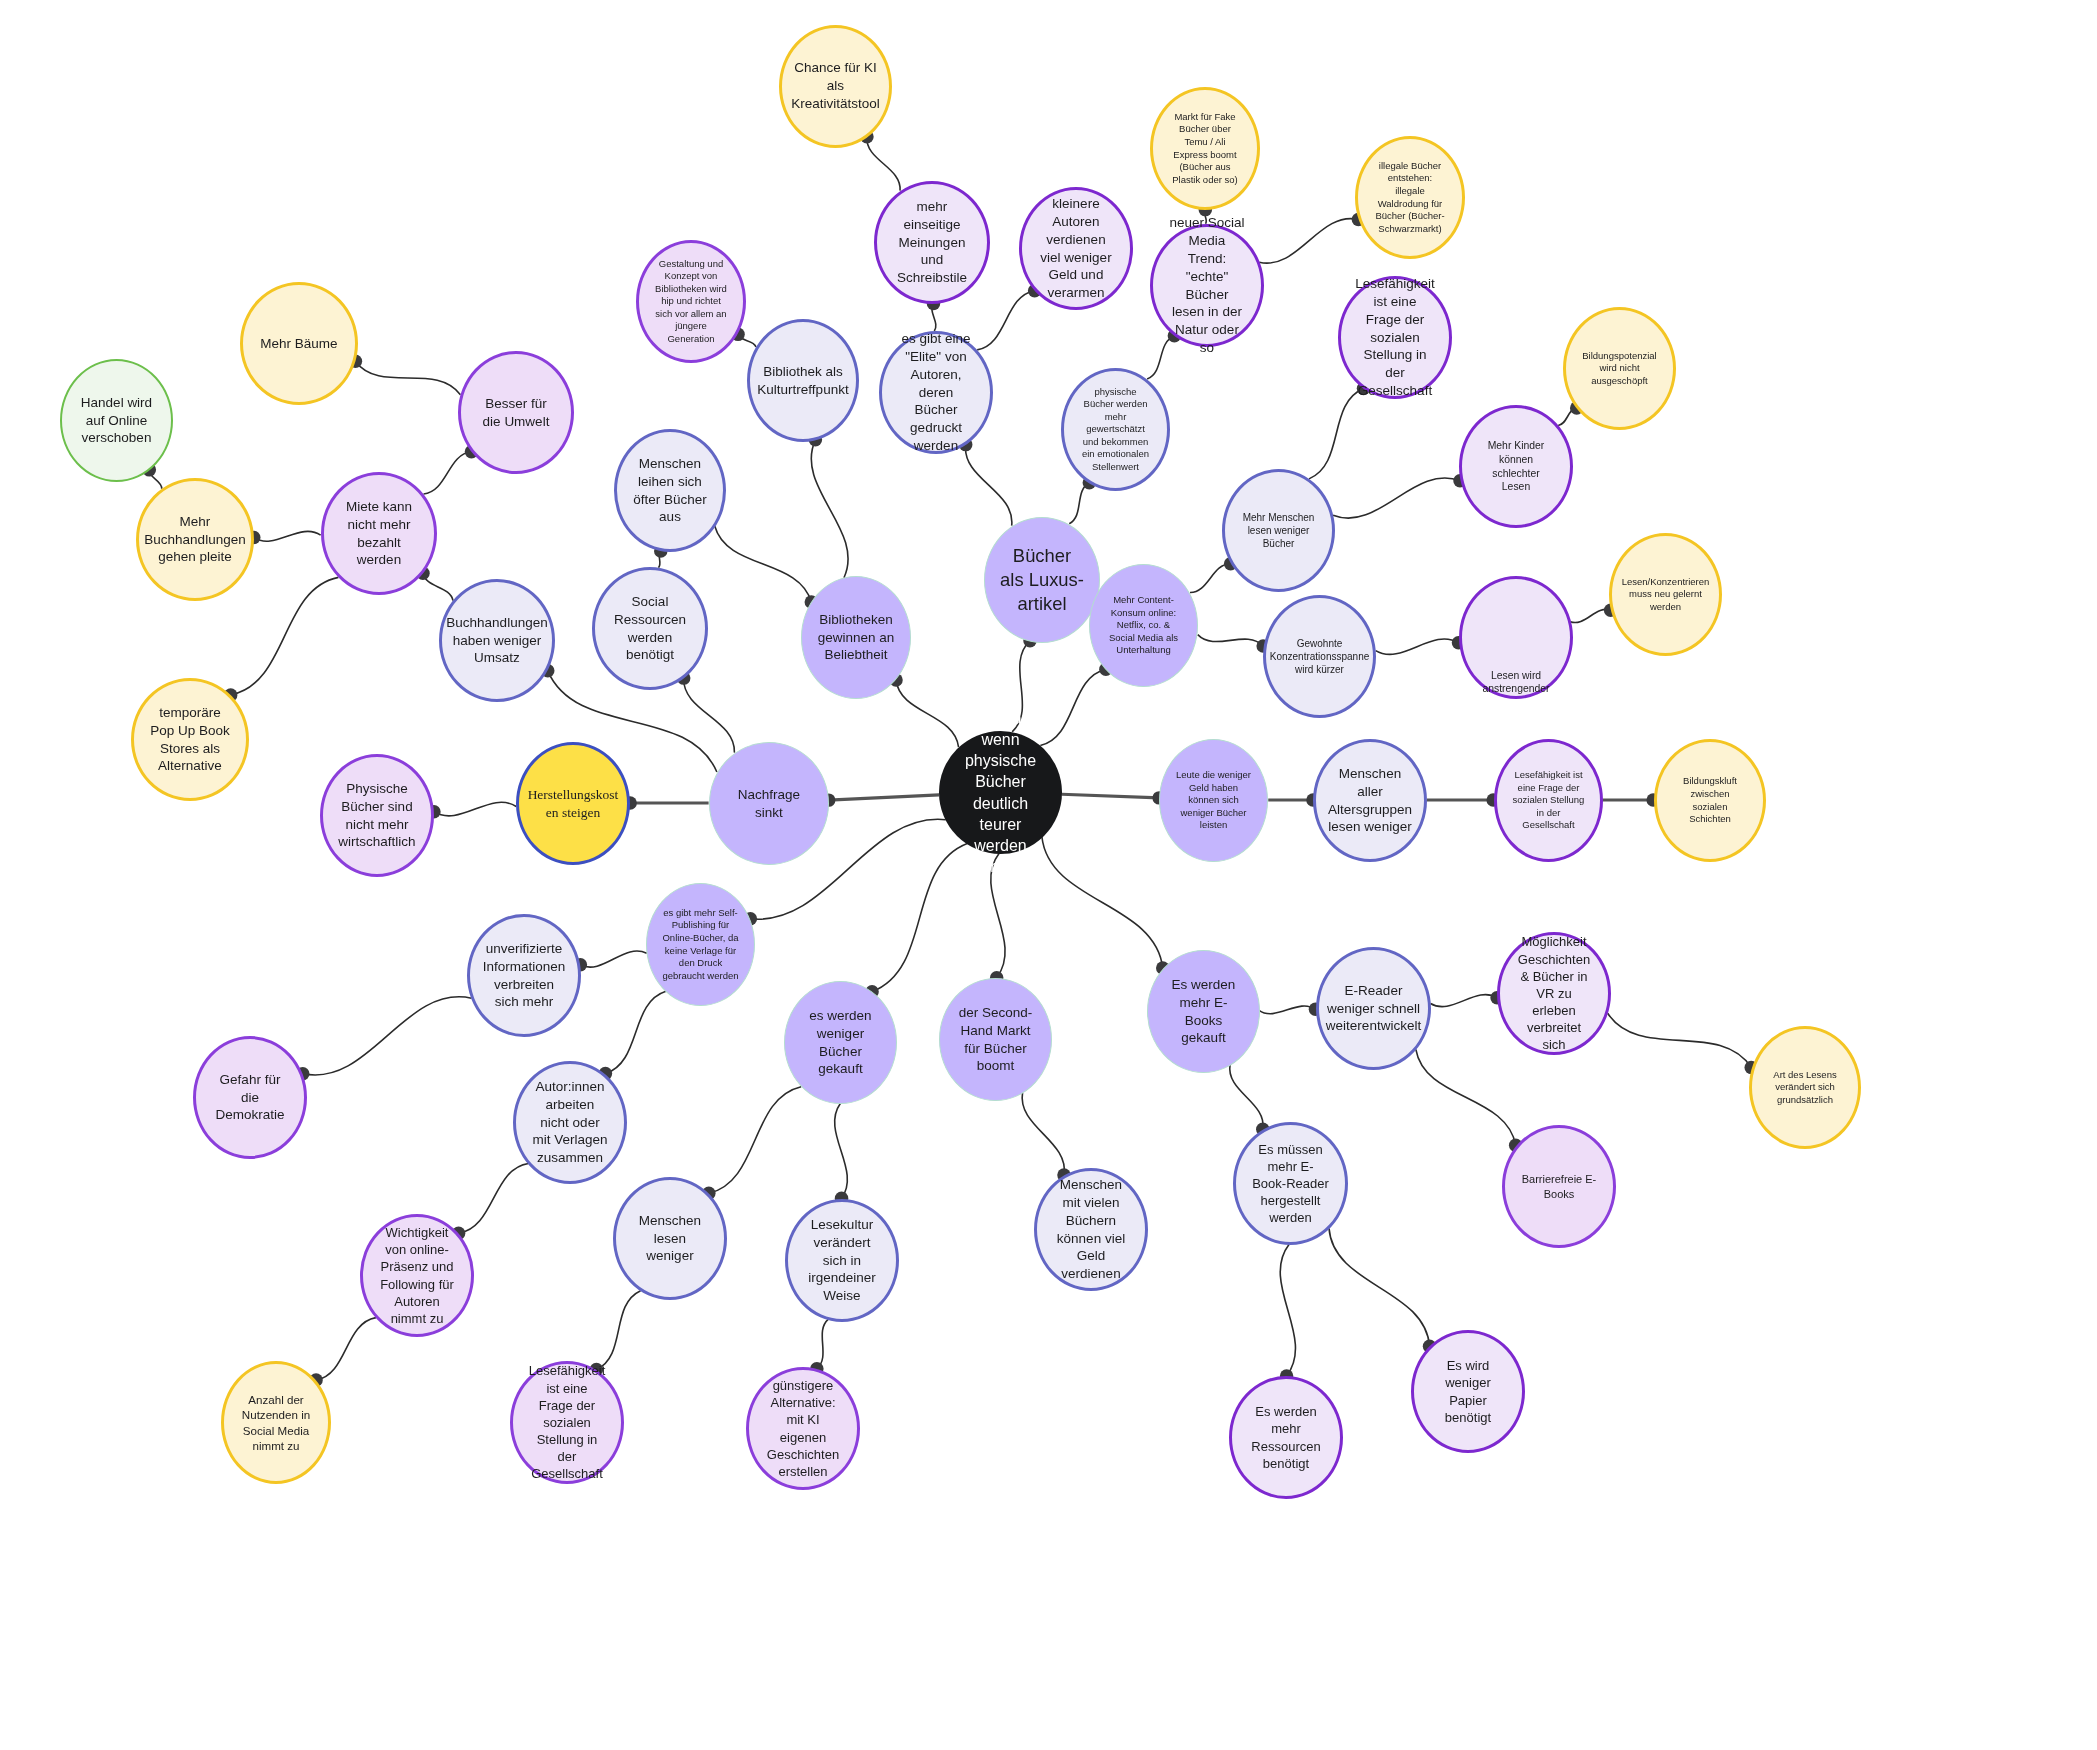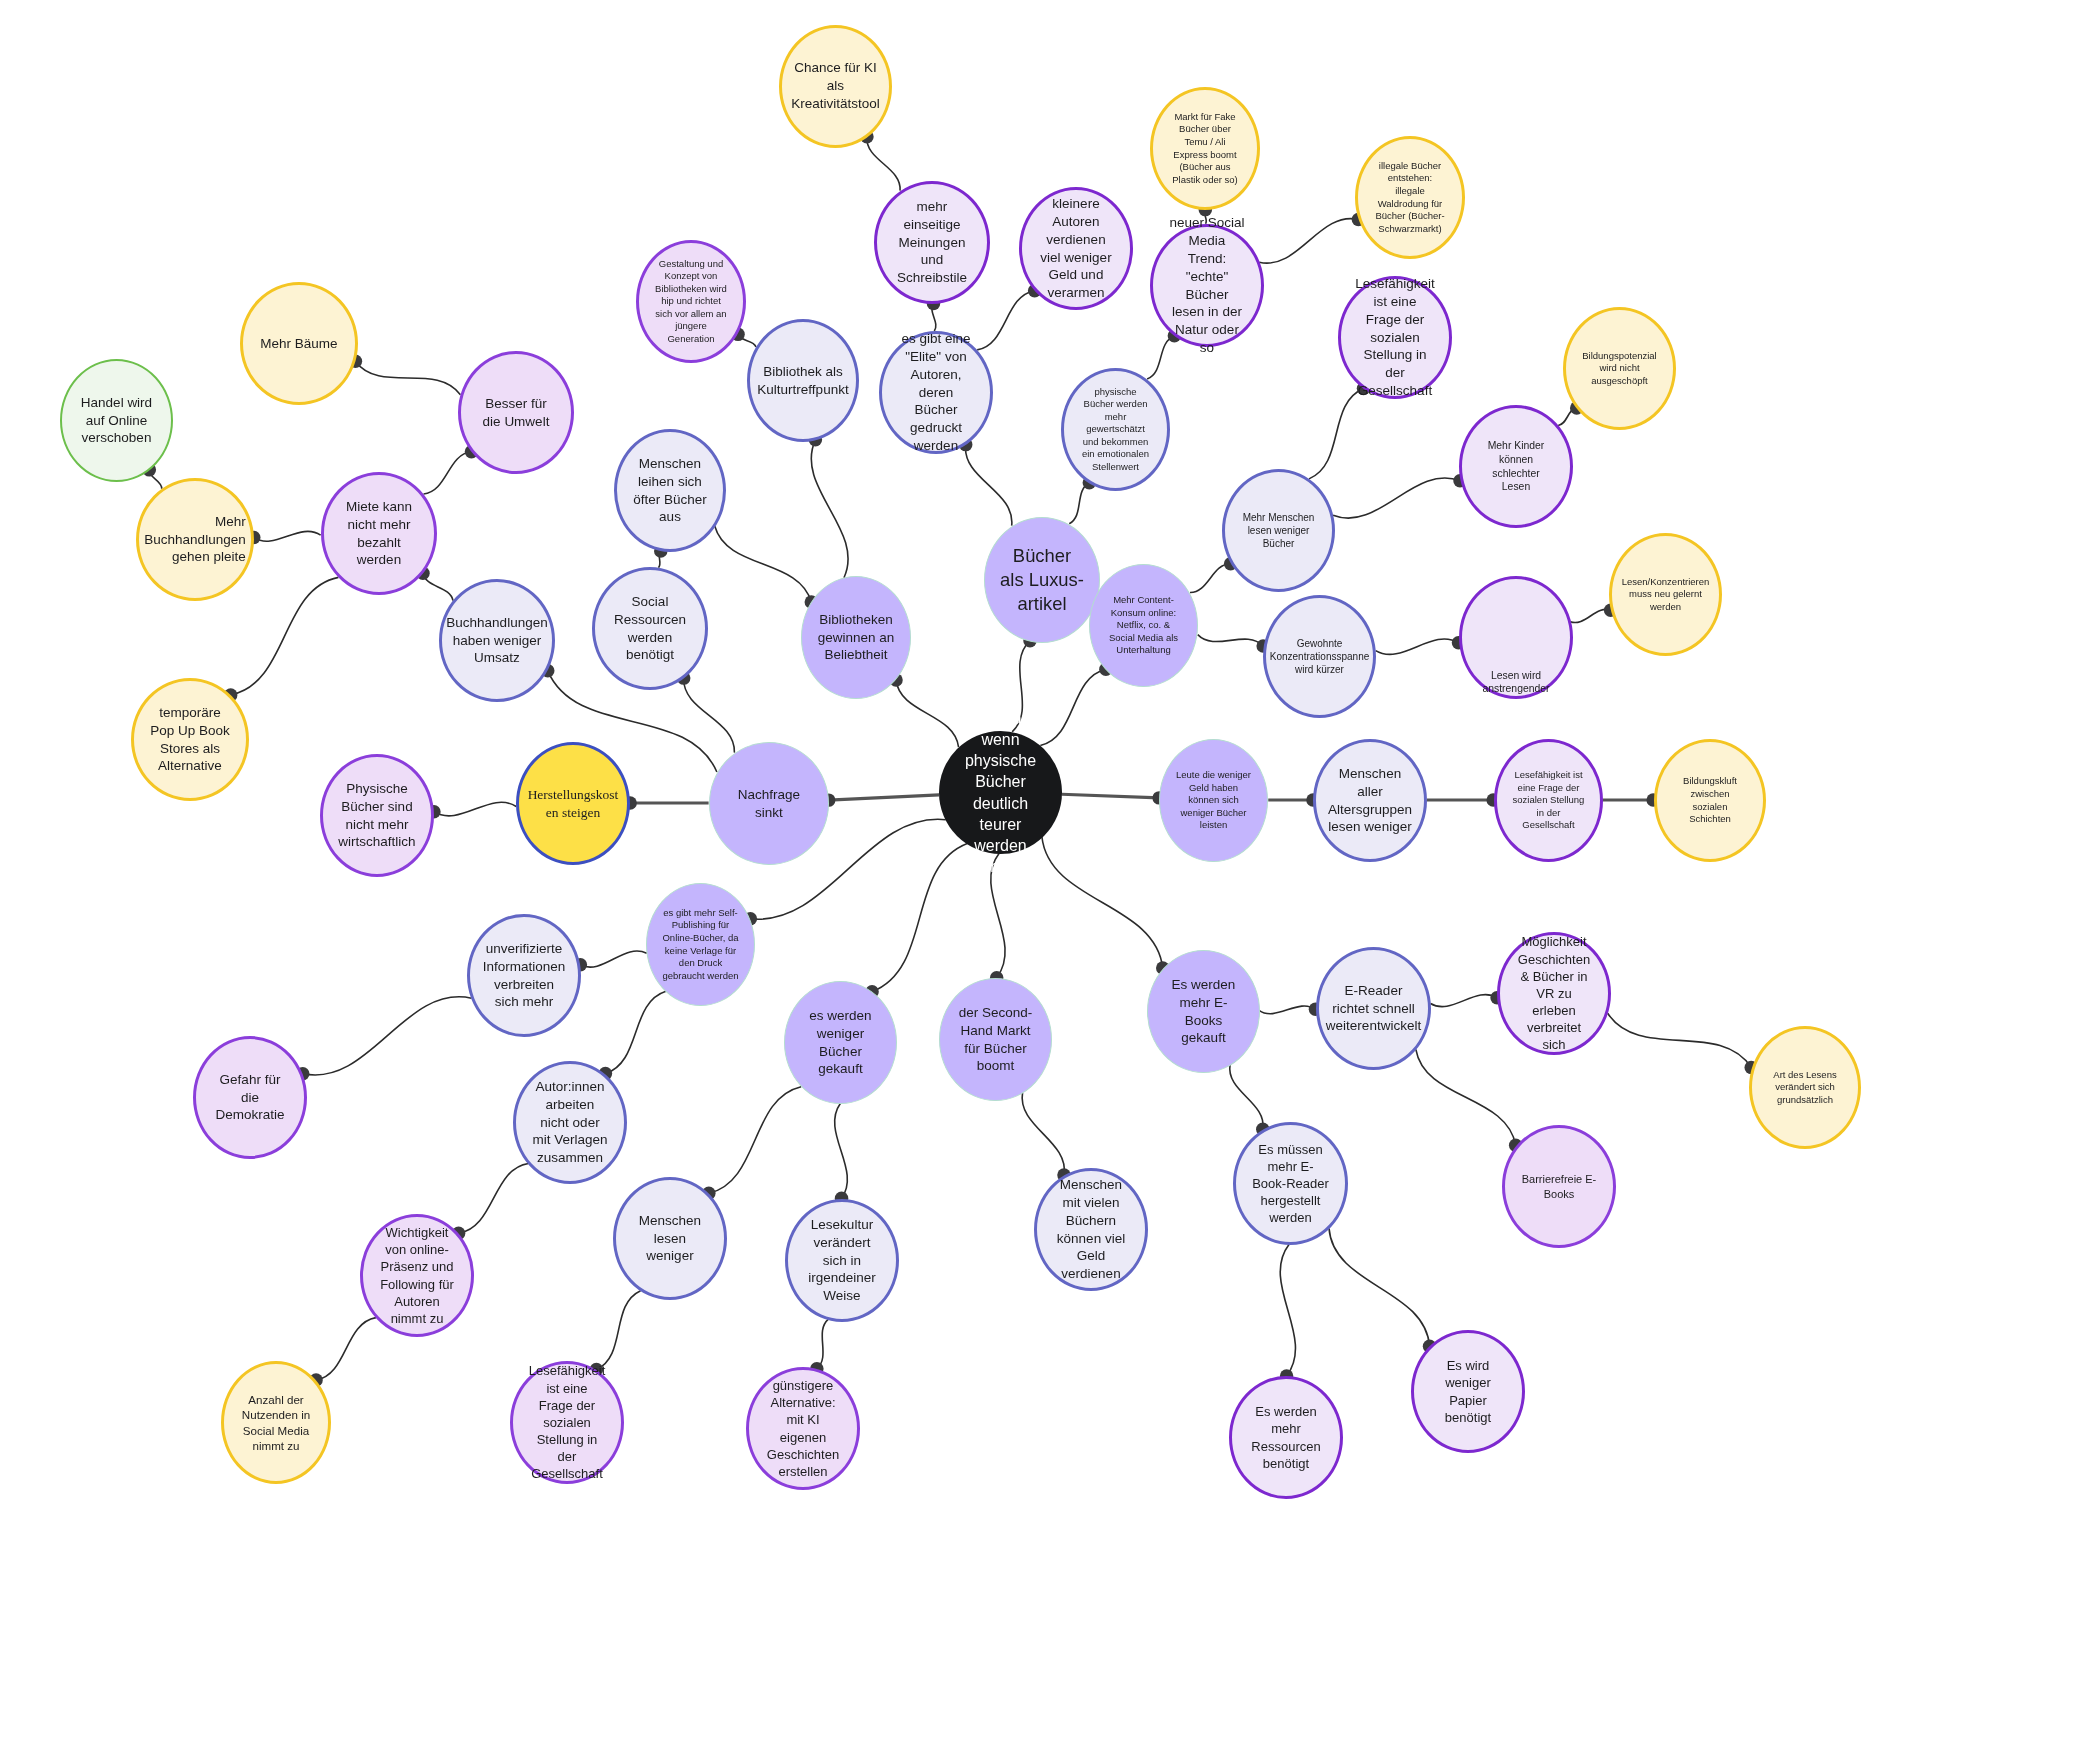--- a/index.html
+++ b/index.html
@@ -292,21 +292,21 @@
       </div>
       <div class="node t-mint xs" style="left: 646px; top: 883px; width: 109px; height: 123px; font-size: 9.5px;">
         <span>es gibt mehr Self-Publishing für Online-Bücher, da keine Verlage für den Druck gebraucht werden</span>
       </div>
       <div class="node t-green med" style="left: 60px; top: 359px; width: 113px; height: 123px; font-size: 13.5px; text-align: center;">
         <span>Handel wird auf Online verschoben</span>
       </div>
       <div class="node t-yellow med" style="left: 240px; top: 282px; width: 118px; height: 123px; font-size: 13.5px;">
         <span>Mehr Bäume</span>
       </div>
-      <div class="node t-yellow med" style="left: 136px; top: 478px; width: 118px; height: 123px; font-size: 13.5px; text-align: right;">
+      <div class="node t-yellow med" style="left: 136px; top: 478px; width: 118px; height: 123px; font-size: 13.5px;">
         <span>Mehr Buchhandlungen gehen pleite</span>
       </div>
       <div class="node t-yellow med" style="left: 131px; top: 678px; width: 118px; height: 123px; font-size: 13.5px;">
         <span>temporäre Pop Up Book Stores als Alternative</span>
       </div>
       <div class="node t-yellow med" style="left: 779px; top: 24.5px; width: 113px; height: 123px; font-size: 13.5px;">
         <span>Chance für KI als Kreativitätstool</span>
       </div>
       <div class="node t-yellow xs" style="left: 1150px; top: 87px; width: 110px; height: 123px; font-size: 9.5px;">
         <span>Markt für Fake Bücher über Temu / Ali Express boomt (Bücher aus Plastik oder so)</span>
@@ -350,21 +350,21 @@
       <div class="node t-periw xs" style="left: 1222px; top: 469px; width: 113px; height: 123px; font-size: 10px;">
         <span>Mehr Menschen lesen weniger Bücher</span>
       </div>
       <div class="node t-periw xs" style="left: 1263px; top: 595px; width: 113px; height: 123px; font-size: 10px;">
         <span>Gewohnte Konzentrationsspanne wird kürzer</span>
       </div>
       <div class="node t-periw med" style="left: 1313px; top: 739px; width: 114px; height: 123px; font-size: 13.5px;">
         <span>Menschen aller Altersgruppen lesen weniger</span>
       </div>
       <div class="node t-periw med" style="left: 1316px; top: 947px; width: 115px; height: 123px; font-size: 13.5px;">
-        <span>E-Reader richtet schnell weiterentwickelt</span>
+        <span>E-Reader weniger schnell weiterentwickelt</span>
       </div>
       <div class="node t-periw med" style="left: 1233px; top: 1122px; width: 115px; height: 123px; font-size: 13px;">
         <span>Es müssen mehr E-Book-Reader hergestellt werden</span>
       </div>
       <div class="node t-blue med" style="left: 516px; top: 742px; width: 114px; height: 123px; font-size: 13.5px;">
         <span>Herstellungskost en steigen</span>
       </div>
       <div class="node t-periw med" style="left: 467px; top: 914px; width: 114px; height: 123px; font-size: 13.5px;">
         <span>unverifizierte Informationen verbreiten sich mehr</span>
       </div>

